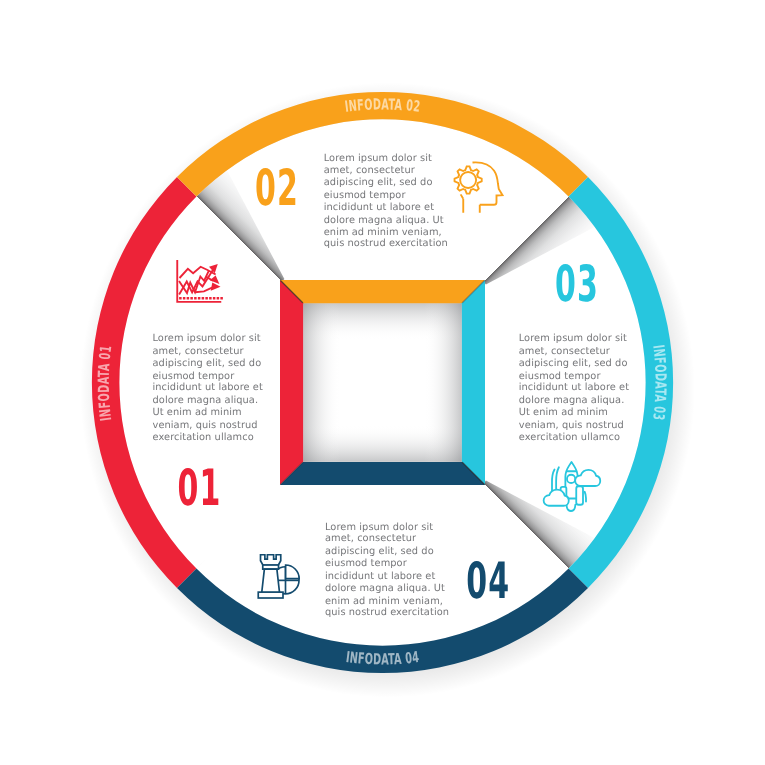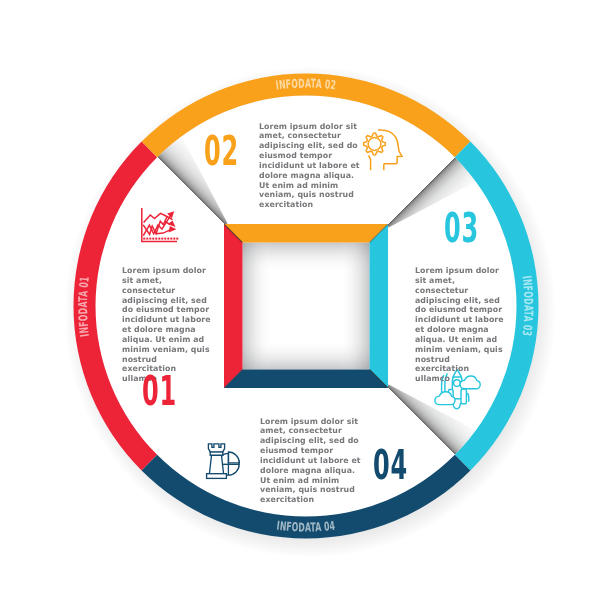--- a/index.html
+++ b/index.html
@@ -1,20 +1,20 @@
 <!DOCTYPE html>
 <html><head>
 <meta charset="utf-8">
 <title>Infographic</title>
 <style>
   html,body{margin:0;padding:0;background:#ffffff;width:612px;height:612px;overflow:hidden;}
   body{font-family:"DejaVu Sans",sans-serif;}
   #root{position:relative;width:612px;height:612px;background:#fff;}
   svg{display:block;position:absolute;left:0;top:0;}
-  .bodytext{font-family:"DejaVu Sans",sans-serif;font-size:7.85px;line-height:9.85px;color:#77787b;letter-spacing:0.008em;font-weight:bold;}
+  .bodytext{font-family:"DejaVu Sans",sans-serif;font-size:7.85px;line-height:9.85px;color:#77787b;letter-spacing:0.008em;}
   .tb{position:absolute;}
   .num{position:absolute;font-family:"DejaVu Sans",sans-serif;font-weight:bold;font-size:40px;line-height:40px;transform-origin:left top;transform:scaleX(0.60);white-space:nowrap;letter-spacing:1.5px;}
   .arclabel text{font-family:"DejaVu Sans Condensed","DejaVu Sans",sans-serif;font-weight:bold;font-size:12.2px;letter-spacing:0.3px;fill:#ffffff;fill-opacity:0.60;}
 </style>
 </head>
 <body>
 
 <div id="root">
 <svg id="chart" width="612" height="612" viewBox="0 0 612 612">
   <defs>

